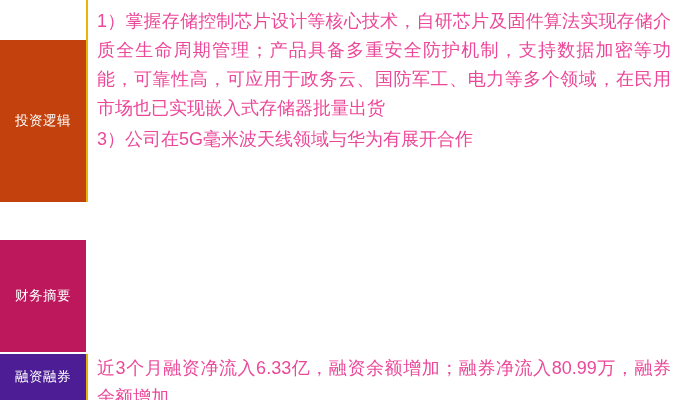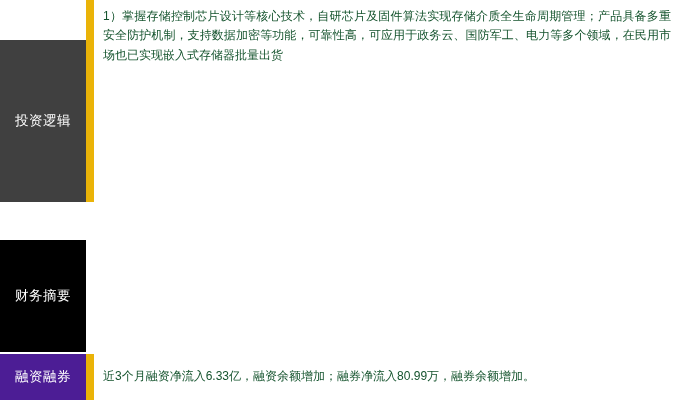--- a/index.html
+++ b/index.html
@@ -35,56 +35,57 @@
     font-weight: normal;
     display: flex;
     align-items: center;
     justify-content: center;
     letter-spacing: 0.5px;
     box-sizing: border-box;
   }
   .content-cell {
     flex: 1;
     background: #ffffff;
-    border-left: 8px solid #eab308;
+    border-left: 2px solid #eab308;
     box-sizing: border-box;
     padding: 7px 9px 8px 9px;
-    font-size: 12px;
+    font-size: 18px;
     line-height: 1.62;
-    color: #14532d;
+    color: #ec4899;
     text-align: justify;
   }
   .content-cell p {
     margin: 0;
   }
   .content-cell p + p {
     margin-top: 1px;
   }
-  .row.logic .label-cell { background: #404040; margin-top: 40px; }
-  .row.finance .label-cell { background: #000000; margin-top: 36px; }
+  .row.logic .label-cell { background: #c2410c; margin-top: 40px; }
+  .row.finance .label-cell { background: #be185d; margin-top: 36px; }
   .row.financing .label-cell { background: #4c1d95; }
   .row.logic { height: 202px; }
   .row.finance { height: 148px; }
   .row.financing { height: 46px; }
   .row.financing .content-cell {
     display: flex;
-    align-items: center;
+    align-items: flex-start;
     padding-top: 0;
     padding-bottom: 0;
   }
 </style>
 </head>
 <body>
 
 <div class="sheet">
 
   <div class="row logic">
     <div class="label-cell">投资逻辑</div>
     <div class="content-cell">
       <p>1）掌握存储控制芯片设计等核心技术，自研芯片及固件算法实现存储介质全生命周期管理；产品具备多重安全防护机制，支持数据加密等功能，可靠性高，可应用于政务云、国防军工、电力等多个领域，在民用市场也已实现嵌入式存储器批量出货</p>
+      <p>3）公司在5G毫米波天线领域与华为有展开合作</p>
     </div>
   </div>
 
   <div class="row finance">
     <div class="label-cell">财务摘要</div>
   </div>
 
   <div class="row financing">
     <div class="label-cell">融资融券</div>
     <div class="content-cell">

